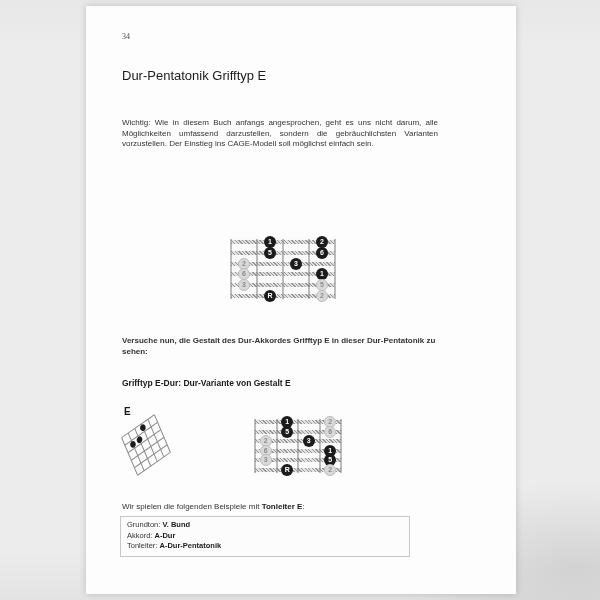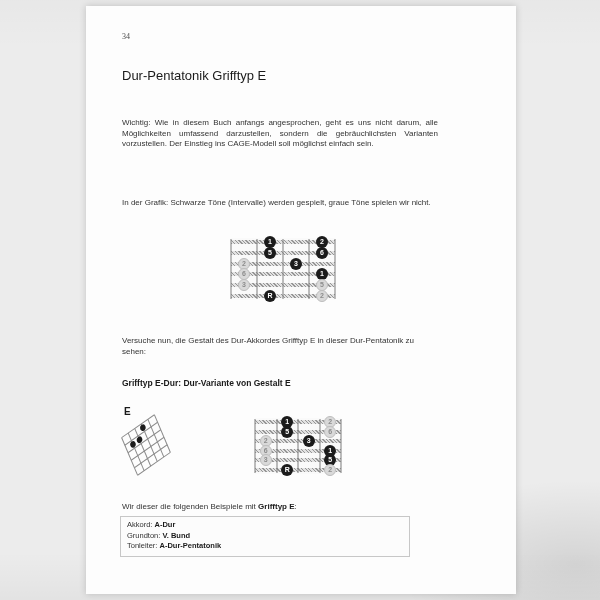--- a/index.html
+++ b/index.html
@@ -24,21 +24,21 @@
   .abs { position:absolute; }
   .page-number { left:36px; top:26px; font-size:8px; color:#4a4a4a;font-family:Liberation Serif, serif; }
   .title { left:36px; top:62px; font-size:13px; font-weight:normal; color:#1a1a1a; }
   .body-text {
     left:36px; width:316px; font-size:8px; line-height:10.5px; color:#333;
     text-align:justify;
   }
   .p1 { top:112px; }
   .p2 { top:152px; }
   .p3 { top:192px; text-align:left; }
-  .p4 { top:330px; text-align:left; }
+  .p4 { top:330px; text-align:left;font-weight:bold; }
   .subheading { left:36px; top:372px; font-size:8.5px; font-weight:bold; color:#1a1a1a; }
   .chord-label { left:38px; top:400px; font-size:10px; font-weight:bold; color:#1a1a1a; }
 
   
   .fretboard { position:absolute; background:#fafafa; }
   #fretboard-1 { left:145px; top:232px; width:104px; height:62px; }
   #fretboard-2 { left:169px; top:412px; width:86px; height:56px; }
   .fb-string {
     position:absolute; left:0; right:0; height:4px; transform:translateY(-50%);
     background:repeating-linear-gradient(45deg,#969696 0 1px,#e2e2e2 1px 2.5px);
@@ -77,21 +77,20 @@
 
 <div class="photo-shade"></div>
 
 <div class="page">
 
   <div class="abs page-number">34</div>
 
   <h1 class="abs title">Dur-Pentatonik Grifftyp E</h1>
 
   <p class="abs body-text p1">Wichtig: Wie in diesem Buch anfangs angesprochen, geht es uns nicht darum, alle Möglichkeiten umfassend darzustellen, sondern die gebräuchlichsten Varianten vorzustellen. Der Einstieg ins CAGE-Modell soll möglichst einfach sein.</p>
-  <p class="abs body-text p3">In der Grafik: Schwarze Töne (Intervalle) werden gespielt, graue Töne spielen wir nicht.</p>
 
   <div class="fretboard" id="fretboard-1">
       <div class="fb-string" style="top: 7%;"></div>
       <div class="fb-string" style="top: 24.2%;"></div>
       <div class="fb-string" style="top: 41.4%;"></div>
       <div class="fb-string" style="top: 58.6%;"></div>
       <div class="fb-string" style="top: 75.8%;"></div>
       <div class="fb-string" style="top: 93%;"></div>
       <div class="fb-fret" style="left: 0%;"></div>
       <div class="fb-fret" style="left: 25%;"></div>
@@ -161,21 +160,21 @@
       <div class="fb-dot muted" style="left: 12.5%; top: 41.4%;">2</div>
       <div class="fb-dot played" style="left: 62.5%; top: 41.4%;">3</div>
       <div class="fb-dot muted" style="left: 12.5%; top: 58.6%;">6</div>
       <div class="fb-dot played" style="left: 87.5%; top: 58.6%;">1</div>
       <div class="fb-dot muted" style="left: 12.5%; top: 75.8%;">3</div>
       <div class="fb-dot played" style="left: 87.5%; top: 75.8%;">5</div>
       <div class="fb-dot played" style="left: 37.5%; top: 93%;">R</div>
       <div class="fb-dot muted" style="left: 87.5%; top: 93%;">2</div>
     </div>
 
-  <p class="abs examples-intro"><span>Wir dieser die folgenden Beispiele mit </span><b>Grifftyp E</b><span>:</span></p>
+  <p class="abs examples-intro"><span>Wir spielen die folgenden Beispiele mit </span><b>Tonleiter E</b><span>:</span></p>
 
   <div class="abs info-box">
+    <div class="info-row"><span>Grundton:</span> <b>V. Bund</b></div>
     <div class="info-row"><span>Akkord:</span> <b>A-Dur</b></div>
-    <div class="info-row"><span>Grundton:</span> <b>V. Bund</b></div>
     <div class="info-row"><span>Tonleiter:</span> <b>A-Dur-Pentatonik</b></div>
   </div>
 
 </div>
 
 </body></html>

